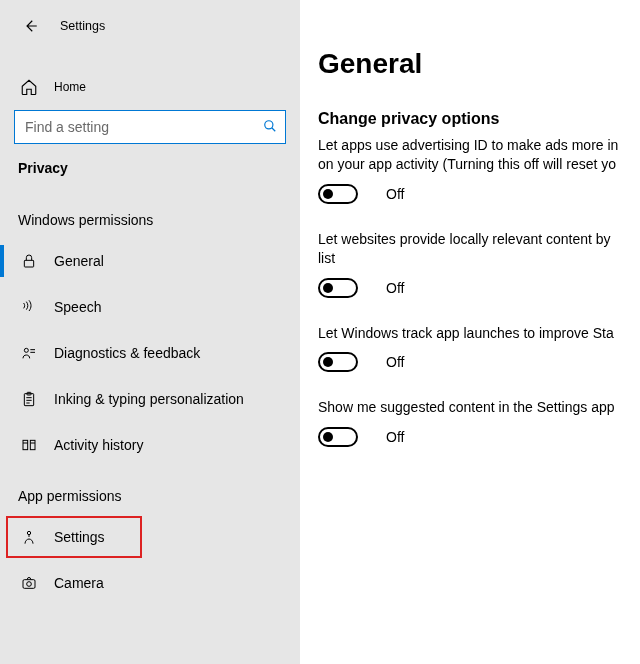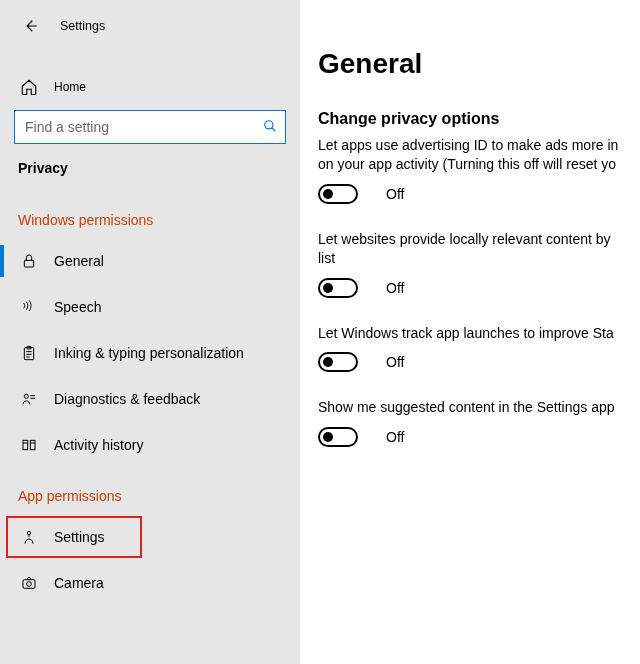--- a/index.html
+++ b/index.html
@@ -70,21 +70,21 @@
     }
     .search-box input::placeholder { color: #6a6a6a; }
     .search-icon { color: #0078d4; font-size: 14px; }
     .section-active {
       padding: 0 18px 16px;
       font-weight: 600;
       font-size: 14px;
     }
     .group-header {
       padding: 20px 18px 10px;
-      color: #c2410c;
+      color: #000000;
       font-size: 14px;
     }
     .nav-item {
       display: flex;
       align-items: center;
       padding: 0 18px;
       height: 46px;
       position: relative;
     }
     .nav-item .icon { width: 22px; display:flex; justify-content:center; align-items:center; }
@@ -203,36 +203,36 @@
       <svg width="16" height="16" viewBox="0 0 24 24" fill="none" stroke="#000" stroke-width="1.5">
           <path d="M4 14c2-3 2-5 0-8M8 16c3-4 3-8 0-12M12 18c4-5 4-11 0-16"></path>
         </svg>
     </span>
     <span class="label">Speech</span>
   </div>
 
   <div class="nav-item">
     <span class="icon">
       <svg width="16" height="16" viewBox="0 0 24 24" fill="none" stroke="#000" stroke-width="1.5">
+          <circle cx="8" cy="8" r="3"></circle>
+          <path d="M3 20c0-3 2-5 5-5s5 2 5 5M14 7h7M14 11h7"></path>
+        </svg>
+    </span>
+    <span class="label">Diagnostics &amp; feedback</span>
+  </div>
+
+  <div class="nav-item">
+    <span class="icon">
+      <svg width="16" height="16" viewBox="0 0 24 24" fill="none" stroke="#000" stroke-width="1.5">
           <rect x="5" y="4" width="14" height="18" rx="1"></rect>
           <rect x="9" y="2" width="6" height="4" rx="1"></rect>
           <path d="M8 10h8M8 14h8M8 18h5"></path>
         </svg>
     </span>
     <span class="label">Inking &amp; typing personalization</span>
-  </div>
-
-  <div class="nav-item">
-    <span class="icon">
-      <svg width="16" height="16" viewBox="0 0 24 24" fill="none" stroke="#000" stroke-width="1.5">
-          <circle cx="8" cy="8" r="3"></circle>
-          <path d="M3 20c0-3 2-5 5-5s5 2 5 5M14 7h7M14 11h7"></path>
-        </svg>
-    </span>
-    <span class="label">Diagnostics &amp; feedback</span>
   </div>
 
   <div class="nav-item">
     <span class="icon">
       <svg width="16" height="16" viewBox="0 0 24 24" fill="none" stroke="#000" stroke-width="1.5">
           <rect x="3" y="5" width="7" height="14"></rect>
           <rect x="14" y="5" width="7" height="14"></rect>
           <path d="M3 9h7M14 9h7"></path>
         </svg>
     </span>

